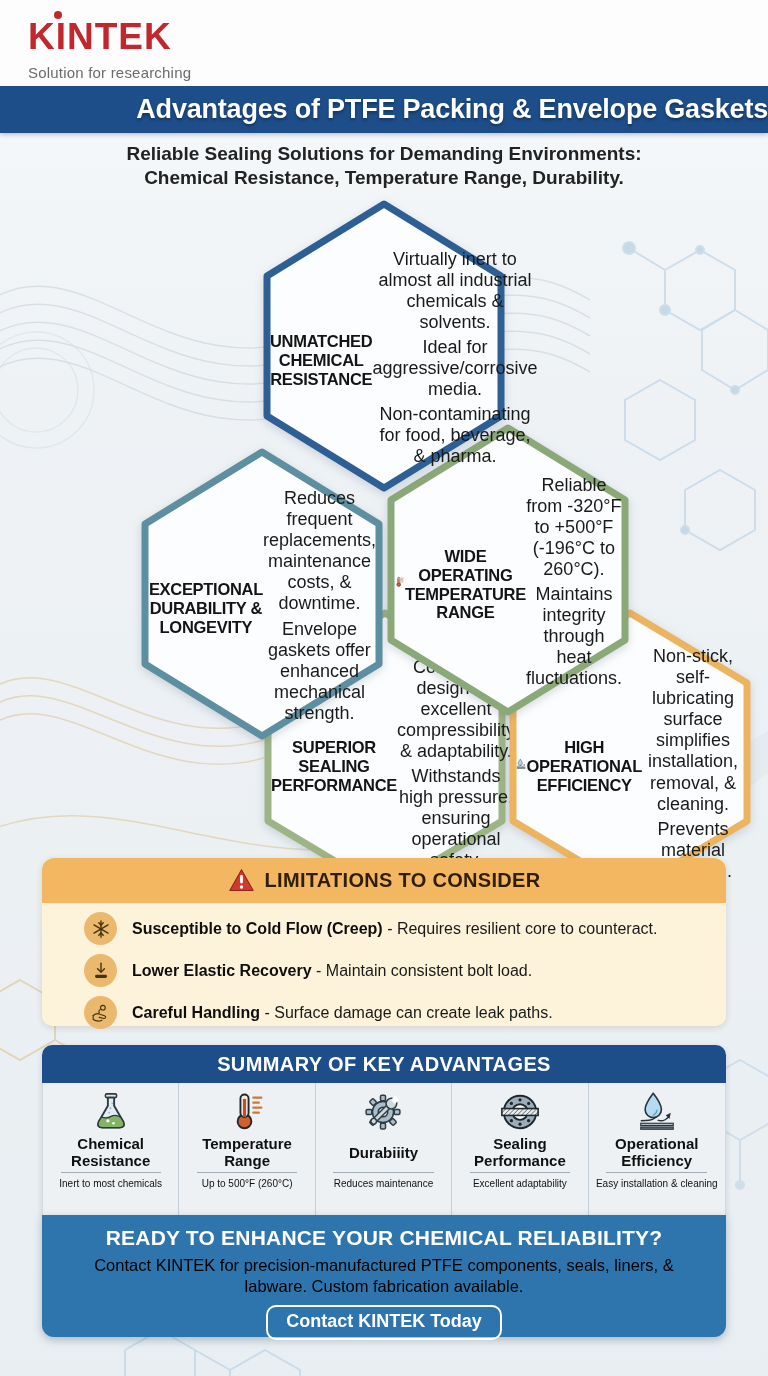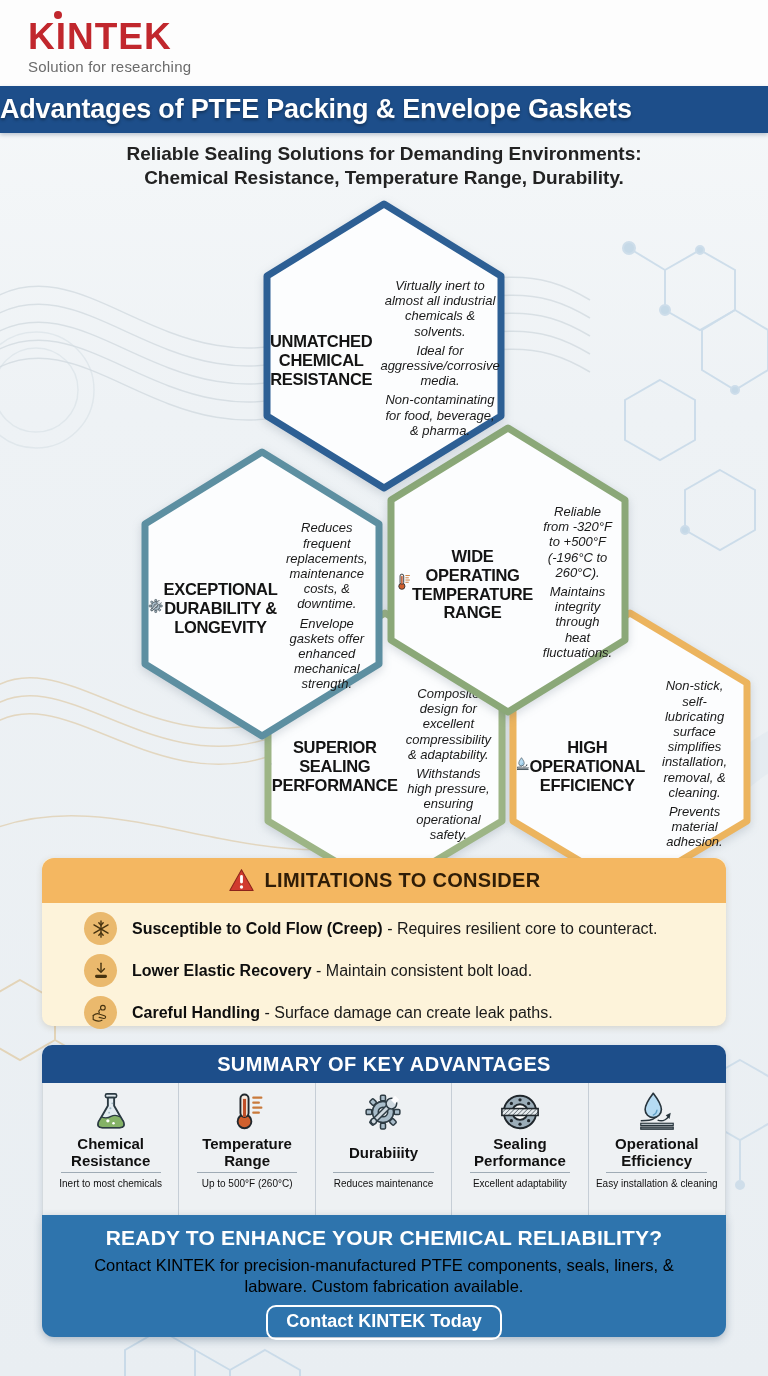--- a/index.html
+++ b/index.html
@@ -9,42 +9,42 @@
           background:linear-gradient(180deg,#f7f9fa 0%,#eef2f5 30%,#e9eef2 100%); }
   .bg-deco { position:absolute; inset:0; z-index:0; }
 
   
   .top-strip { position:absolute; top:0; left:0; width:768px; height:86px; background:#fdfdfd; z-index:5; }
   .logo { position:absolute; top:18px; left:28px; z-index:6; }
   .logo-text { position:relative; display:inline-block; font-size:37px; font-weight:bold;
                color:#c1272d; letter-spacing:1px; line-height:1; }
   .logo-text::before { content:""; position:absolute; left:26px; top:-7px; width:8px; height:8px;
                border-radius:50%; background:#c1272d; }
-  .logo-tag { font-size:15px; color:#6b6b6b; margin-top:3px; letter-spacing:.2px;text-align:center; }
+  .logo-tag { font-size:15px; color:#6b6b6b; margin-top:9px; letter-spacing:.2px;text-align:center; }
 
   .banner { position:absolute; top:86px; left:0; width:768px; height:47px; background:#1d4e8a;
-            display:flex; align-items:center; justify-content:flex-start; z-index:5;
+            display:flex; align-items:center; justify-content:flex-end; z-index:5;
             box-shadow:0 2px 4px rgba(20,50,90,.25); }
   .banner-title { color:#fff; font-size:27px; font-weight:bold; letter-spacing:-.2px;
                   text-shadow:0 2px 3px rgba(0,0,0,.35); }
   .subtitle { position:absolute; top:142px; left:0; width:768px; text-align:center; z-index:5;
               font-size:19px; font-weight:bold; color:#222; line-height:1.26; }
 
   
   .hex { position:absolute; width:248px; }
   .hex-shape { position:absolute; inset:0; width:100%; height:100%;
                filter:drop-shadow(0 3px 5px rgba(60,80,100,.20)); }
   .hex-shape polygon { fill:#fcfdfe; stroke:var(--hexc,#888); stroke-width:7; stroke-linejoin:round; }
   .hex-content { position:absolute; inset:0; display:flex; flex-direction:row; align-items:center;
                  justify-content:flex-start; text-align:center; padding:24px 10px 0; }
   .hex-icon { width:62px; height:62px; display:block; }
   .hex-icon svg, .sum-icon svg, .limit-icon svg, .warning svg { width:100%; height:100%; display:block; }
   .hex-title { font-size:16.5px; font-weight:bold; color:#141414; line-height:1.14;
                margin:7px 0 2px; white-space:pre-line; letter-spacing:-.3px; }
-  .hex-paras p { font-size:13px; color:#1a1a1a; line-height:1.17; margin:4px 8px;font-style:italic; }
+  .hex-paras p { font-size:18px; color:#1a1a1a; line-height:1.17; margin:4px 0; }
   .hex-1 { left:260px; top:200px; height:292px; z-index:4; }
   .hex-2 { left:138px; top:448px; height:292px; z-index:3; }
   .hex-3 { left:384px; top:424px; height:292px; z-index:3; }
   .hex-4 { left:261px; top:609px; height:286px; z-index:2; }
   .hex-5 { left:506px; top:609px; height:286px; z-index:2; }
 
   
   .limits { position:absolute; left:42px; top:858px; width:684px; height:168px; z-index:5;
             background:#fdf3da; border-radius:12px; box-shadow:0 2px 6px rgba(120,100,60,.20); }
   .limits-header { height:45px; background:#f4b761; border-radius:12px 12px 0 0;

